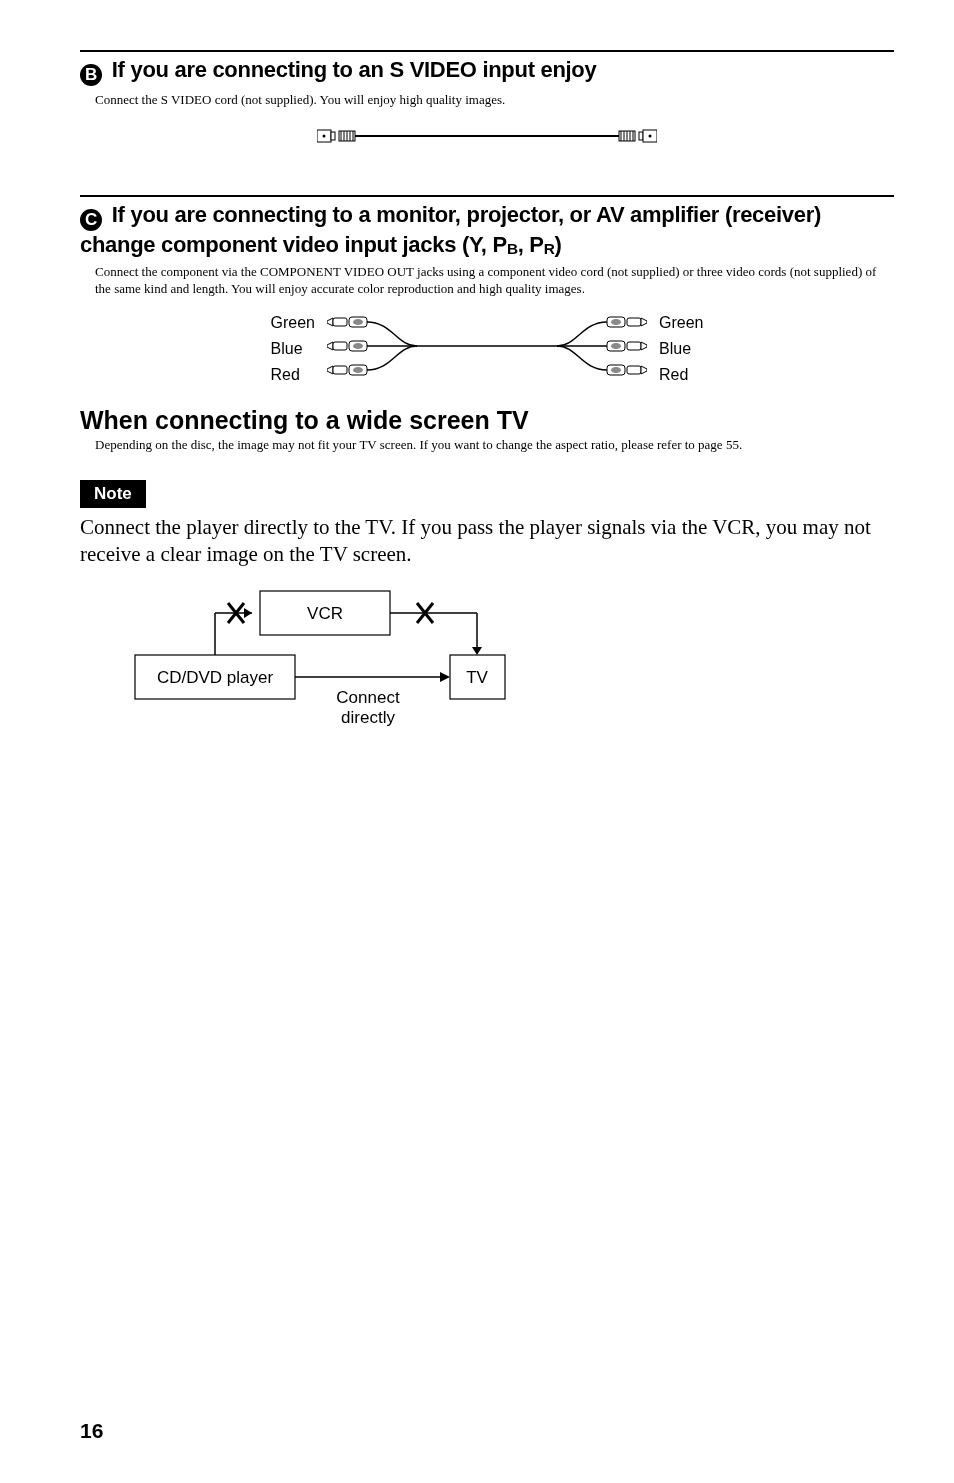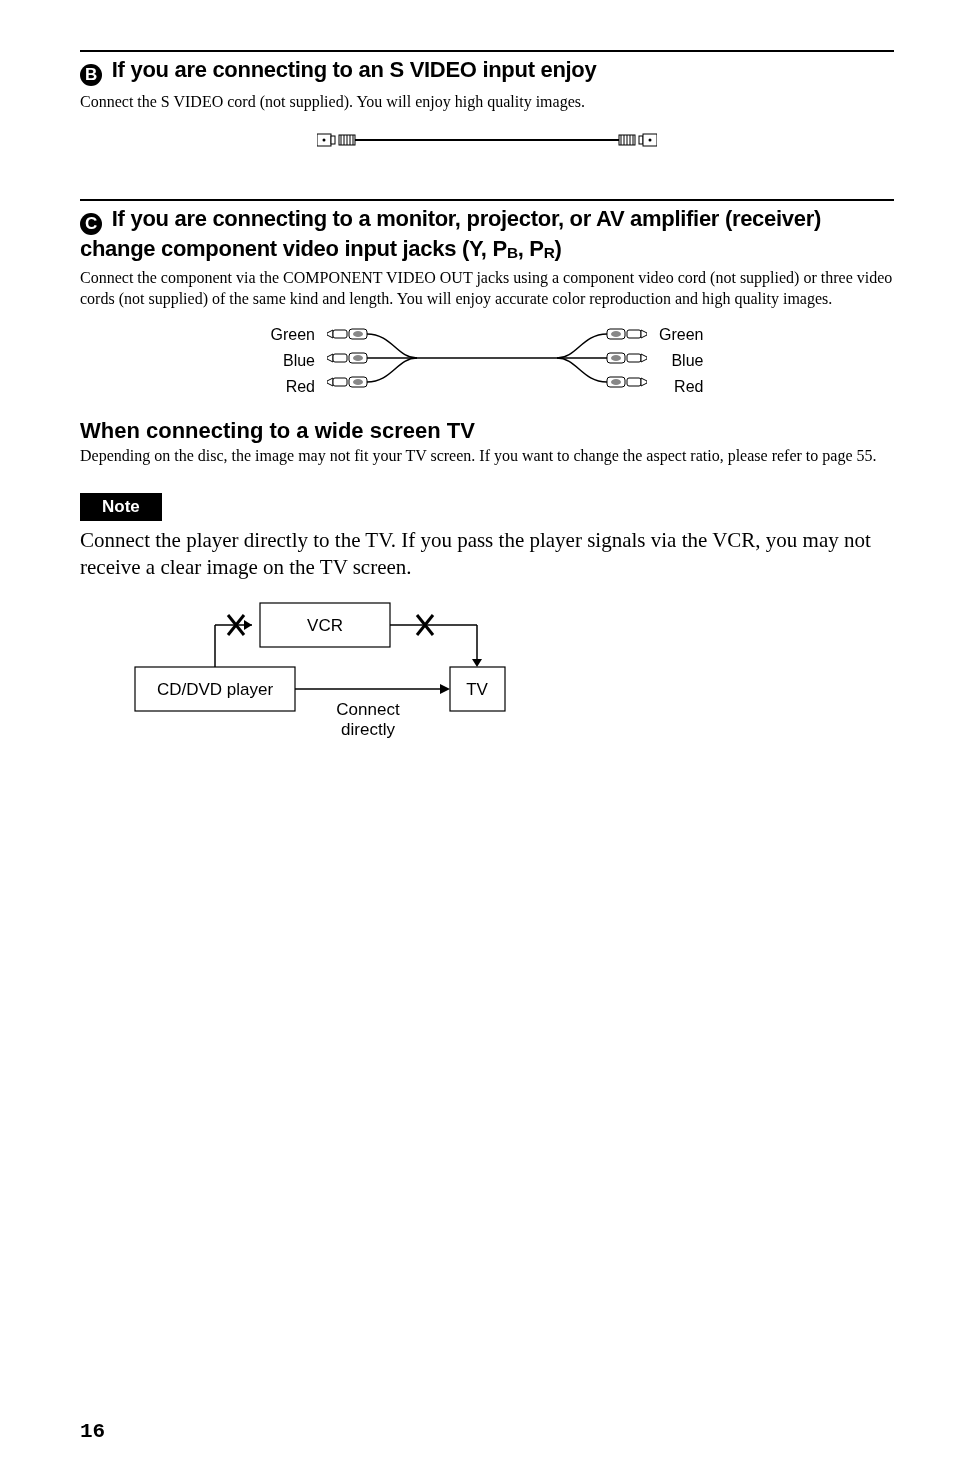--- a/index.html
+++ b/index.html
@@ -34,76 +34,76 @@
     color:#fff;
     text-align:center;
     line-height:22px;
     font-family: Arial, sans-serif;
     font-weight:bold;
     font-size:17px;
     vertical-align: -3px;
     margin-right:4px;
   }
   .body-text {
-    font-size: 16px;
+    font-size: 13px;
     line-height: 1.3;
-    margin: 4px 0 12px 0;
+    margin: 4px 0 12px 15px;
   }
   .subheading {
     font-family: Arial, Helvetica, sans-serif;
     font-weight: bold;
-    font-size: 22px;
+    font-size: 25px;
     margin: 18px 0 2px 0;
   }
   .note-box {
     display:inline-block;
     background:#000;
     color:#fff;
     font-family: Arial, Helvetica, sans-serif;
     font-weight:bold;
-    padding: 4px 22px;
+    padding: 4px 14px;
     font-size:17px;
     margin: 14px 0 4px 0;
     text-align: center;
   }
   .note-text {
     font-size:21px;
     line-height:1.3;
     margin: 2px 0 10px 0;
   }
   .sub {
     font-size: 0.7em;
     vertical-align: baseline;
     position: relative;
     top: 2px;
   }
   .svideo-cord {
     text-align:center;
     margin: 12px 0 40px 0;
   }
   .component-diagram {
-    text-align:right;
+    text-align:left;
     margin: 12px 0 12px 0;
   }
   .component-diagram table {
     margin: 0 auto;
     font-family: Arial, Helvetica, sans-serif;
     font-size:16px;
     border-collapse:collapse;
   }
   .component-diagram td { padding: 1px 6px; vertical-align: middle; }
   .flow-diagram {
     text-align:left;
     margin-top:12px;
   }
   .page-num {
     position:absolute;
     left:80px;
     bottom:40px;
-    font-family: Liberation Mono, monospace;
+    font-family: Liberation Sans, sans-serif;
     font-weight:bold;
     font-size:21px;
   }
   svg text.arial { font-family: Arial, Helvetica, sans-serif; }
 </style>
 </head>
 <body>
 
 
 

